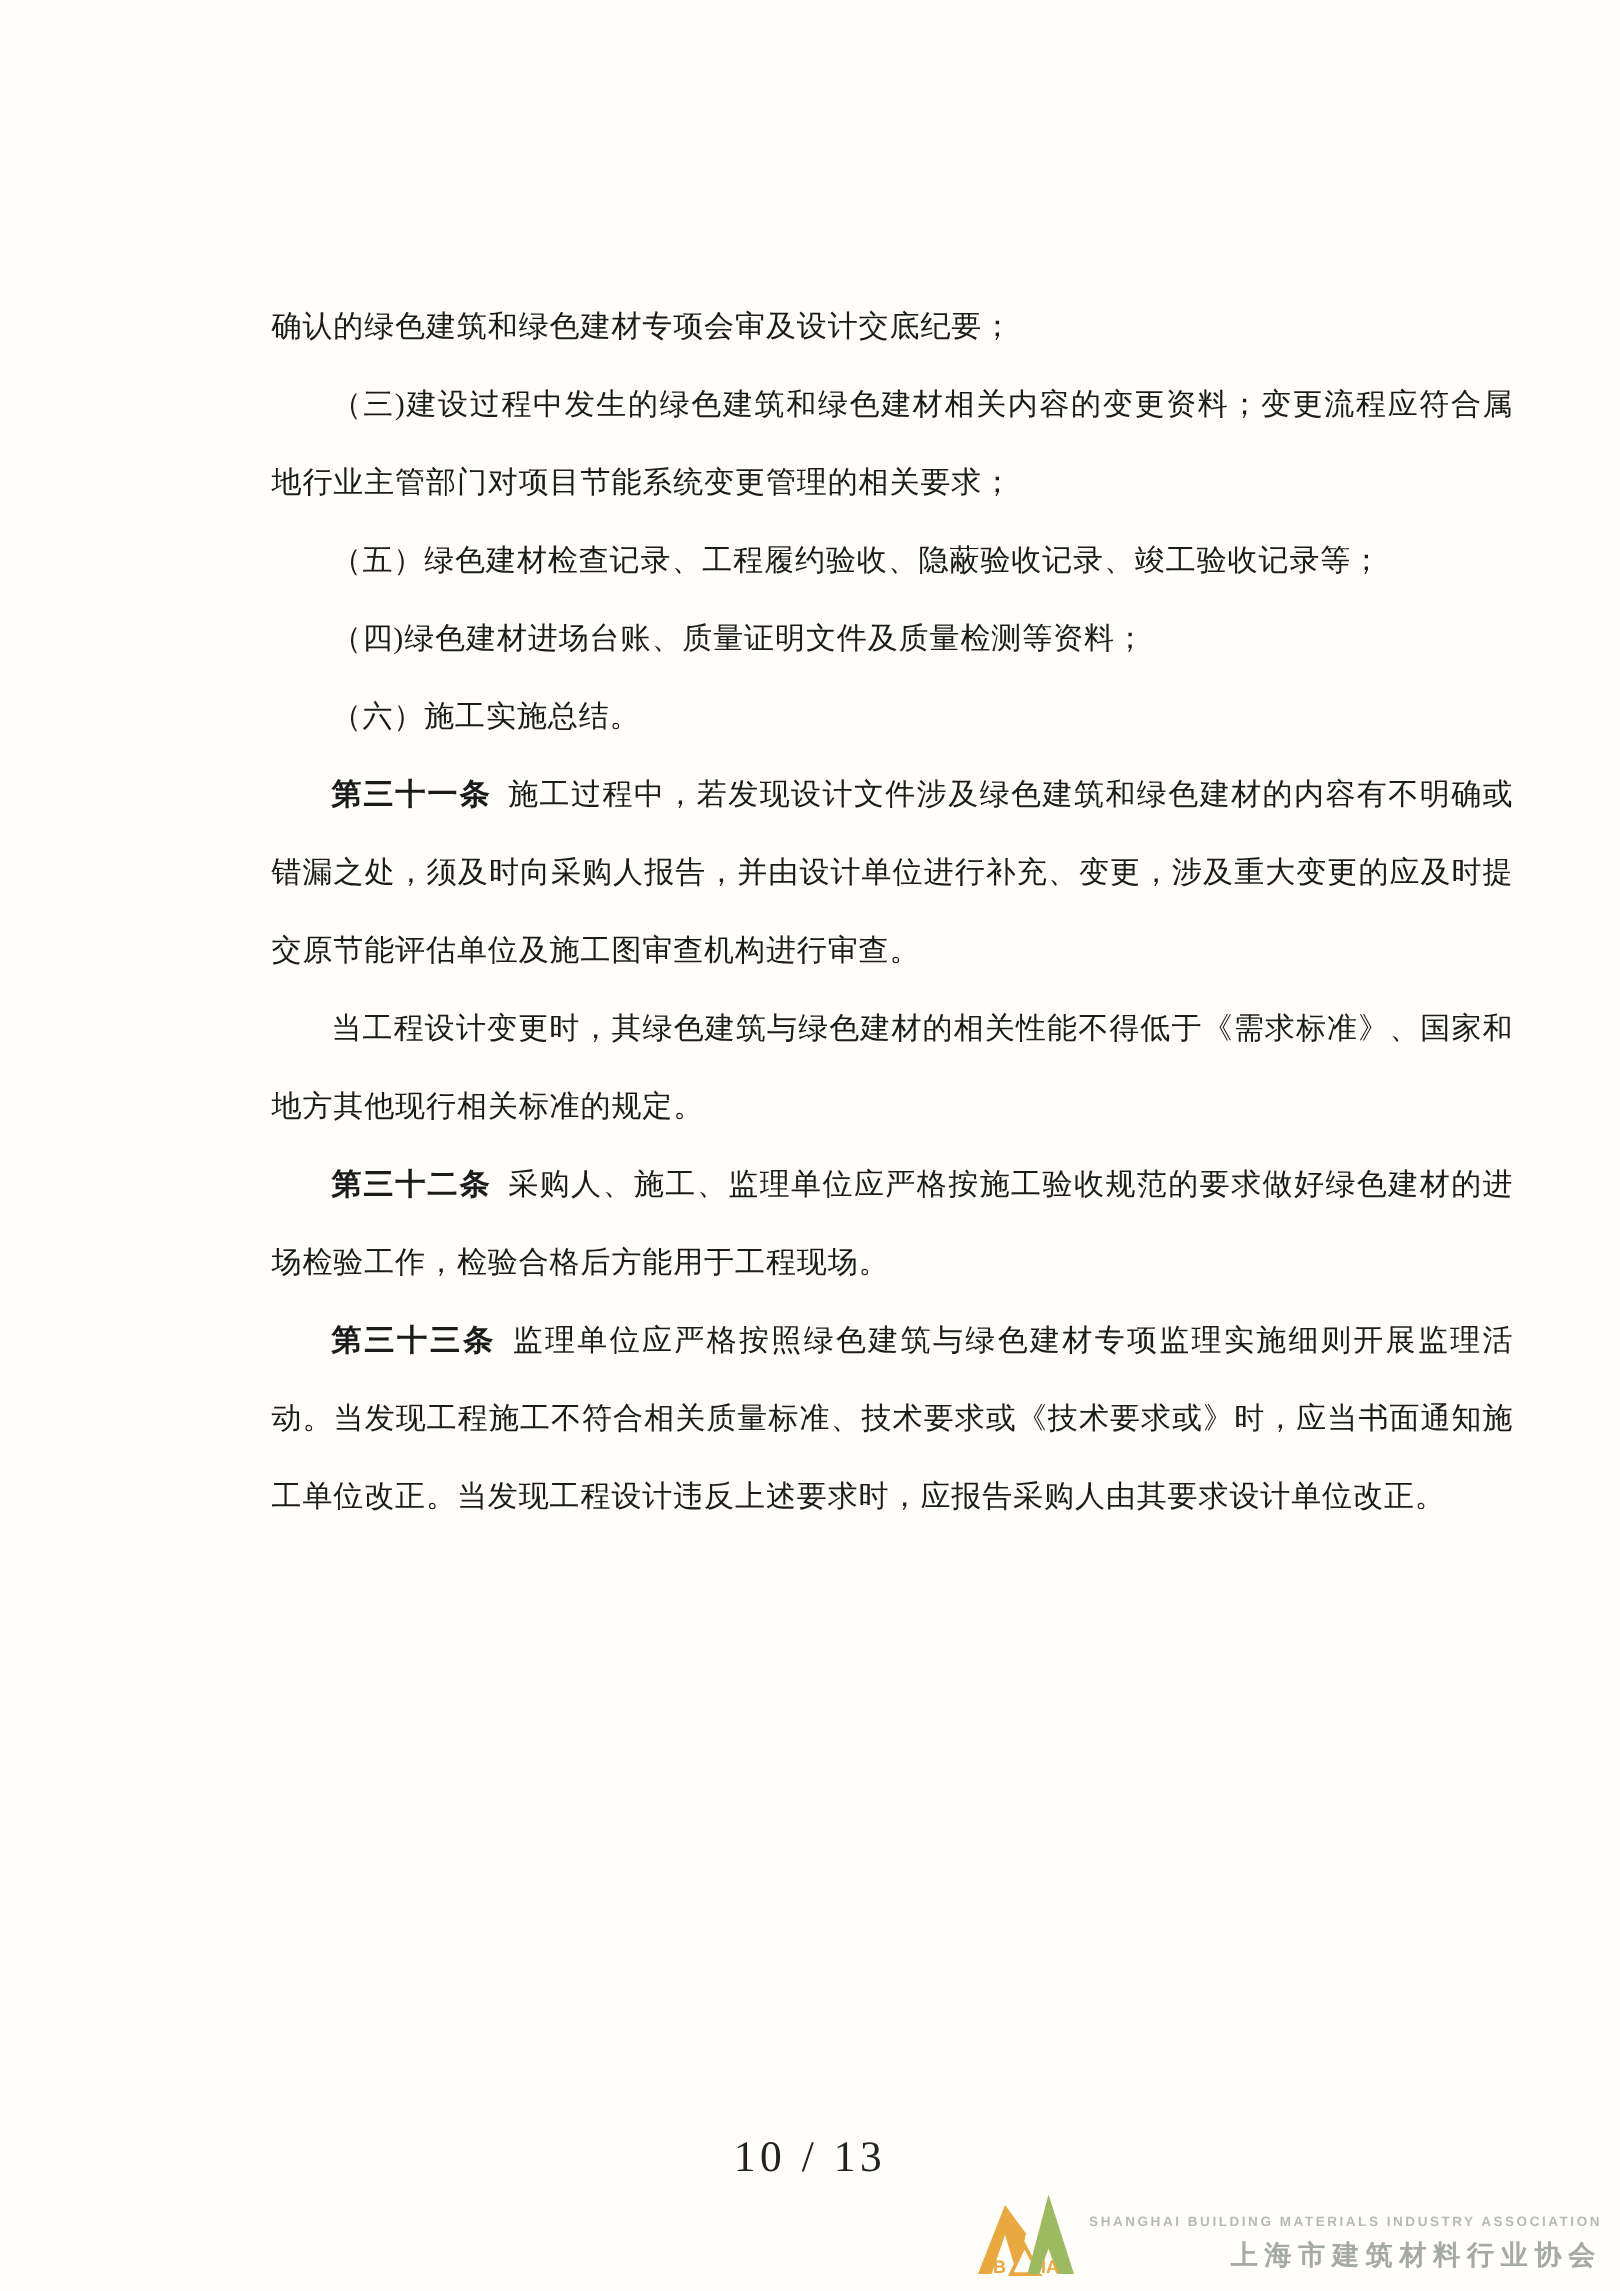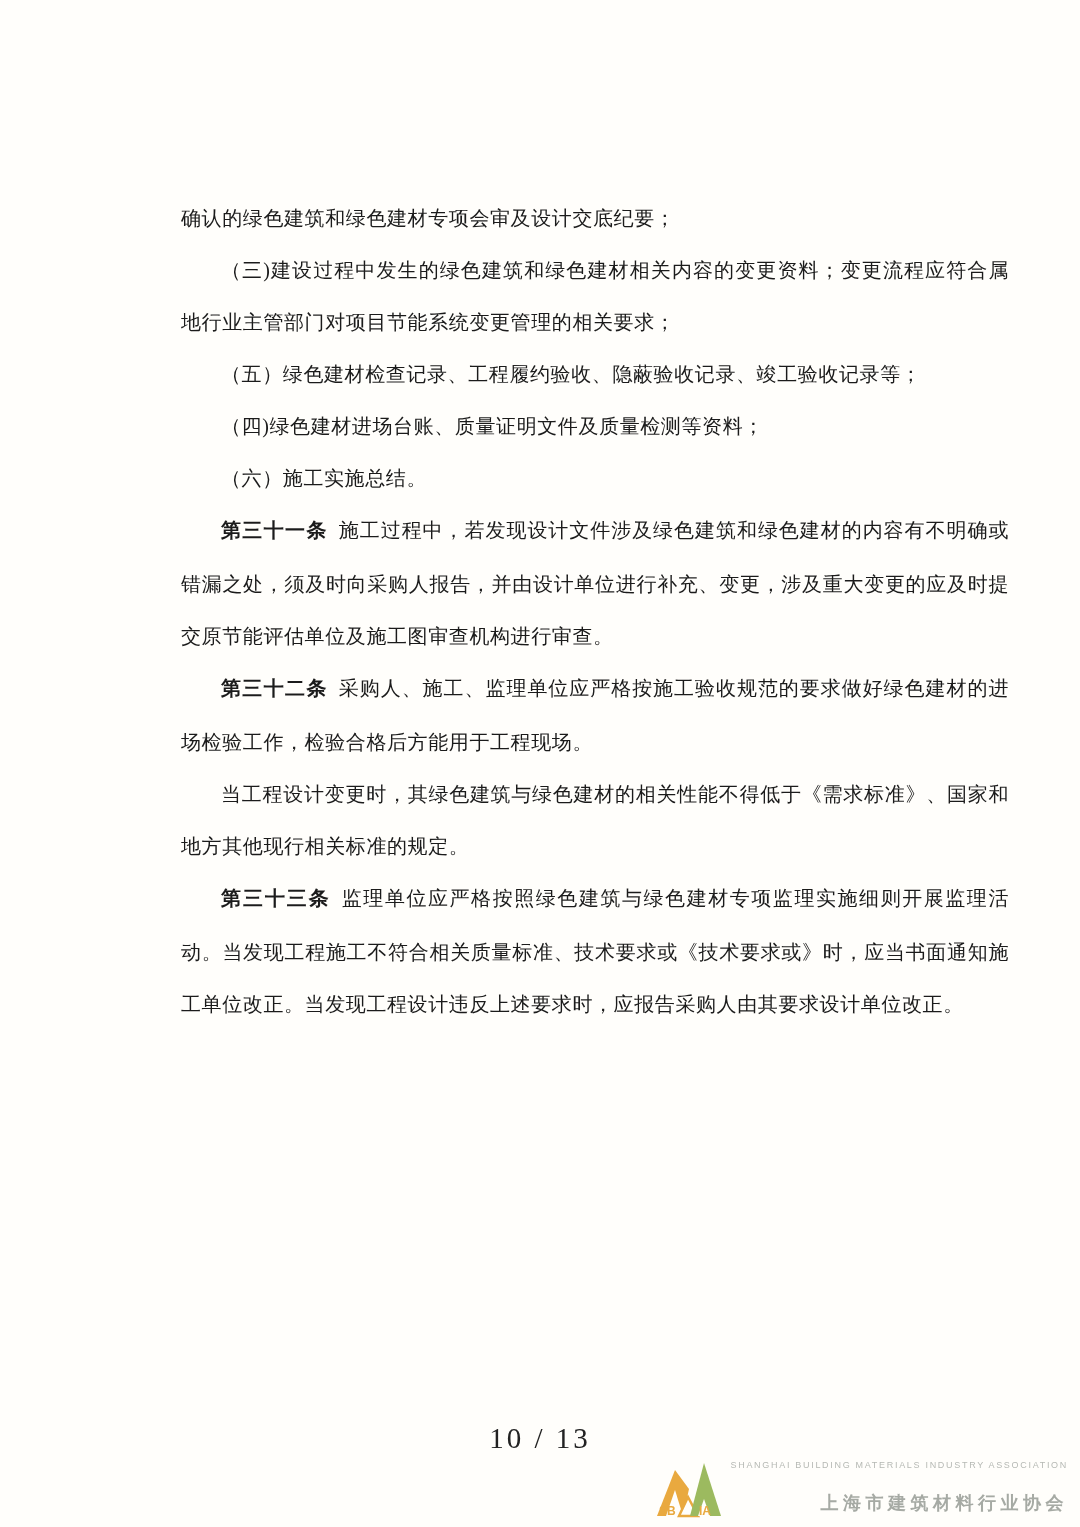--- a/index.html
+++ b/index.html
@@ -21,21 +21,21 @@
     font-size: 20px;
     line-height: 52px;
     text-align: justify;
     letter-spacing: 0.6px;
     margin-left: 44px;
   }
   .para { text-indent: 2em; }
   .para.no-indent { text-indent: 0; }
   .article-lead {
     font-weight: 700;
-    font-family: Liberation Mono, monospace;
+    font-family: Liberation Serif, serif;
     margin-right: 0.55em;
     letter-spacing: 1px;
   }
   .page-number {
     position: absolute;
     top: 1402px;
     left: 0;
     width: 100%;
     text-align: center;
     font-size: 29px;
@@ -49,25 +49,25 @@
     bottom: 2px;
     display: flex;
     align-items: flex-end;
     gap: 7px;
   }
   .logo-mark { width: 70px; height: 66px; display: block; }
   .logo-text { padding-bottom: 10px; }
   .logo-text .en {
     font-family: "Liberation Sans", "DejaVu Sans", sans-serif;
     font-size: 9px;
-    font-weight: 400;
+    font-weight: 700;
     letter-spacing: 1.7px;
     color: #b6b9b4;
     white-space: nowrap;
-    margin-bottom: 21px;
+    margin-bottom: 5px;
   }
   .logo-text .zh {
     font-family: "Liberation Sans", "DejaVu Sans", sans-serif;
     font-size: 18px;
     font-weight: 700;
     letter-spacing: 4.5px;
     color: #a6aaa4;
     white-space: nowrap;
     text-align: right;
   }
@@ -75,22 +75,22 @@
 </head>
 <body>
 
 <main class="doc-body">
   <p class="para no-indent"><span>确认的绿色建筑和绿色建材专项会审及设计交底纪要；</span></p>
   <p class="para"><span>（三)建设过程中发生的绿色建筑和绿色建材相关内容的变更资料；变更流程应符合属地行业主管部门对项目节能系统变更管理的相关要求；</span></p>
   <p class="para"><span>（五）绿色建材检查记录、工程履约验收、隐蔽验收记录、竣工验收记录等；</span></p>
   <p class="para"><span>（四)绿色建材进场台账、质量证明文件及质量检测等资料；</span></p>
   <p class="para"><span>（六）施工实施总结。</span></p>
   <p class="para"><span class="article-lead">第三十一条</span><span>施工过程中，若发现设计文件涉及绿色建筑和绿色建材的内容有不明确或错漏之处，须及时向采购人报告，并由设计单位进行补充、变更，涉及重大变更的应及时提交原节能评估单位及施工图审查机构进行审查。</span></p>
+  <p class="para"><span>当工程设计变更时，其绿色建筑与绿色建材的相关性能不得低于《需求标准》、国家和地方其他现行相关标准的规定。</span></p>
   <p class="para"><span class="article-lead">第三十二条</span><span>采购人、施工、监理单位应严格按施工验收规范的要求做好绿色建材的进场检验工作，检验合格后方能用于工程现场。</span></p>
-  <p class="para"><span>当工程设计变更时，其绿色建筑与绿色建材的相关性能不得低于《需求标准》、国家和地方其他现行相关标准的规定。</span></p>
   <p class="para"><span class="article-lead">第三十三条</span><span>监理单位应严格按照绿色建筑与绿色建材专项监理实施细则开展监理活动。当发现工程施工不符合相关质量标准、技术要求或《技术要求或》时，应当书面通知施工单位改正。当发现工程设计违反上述要求时，应报告采购人由其要求设计单位改正。</span></p>
 </main>
 
 <div class="page-number">10 / 13</div>
 
 <div class="footer-logo">
   <svg class="logo-mark" viewBox="0 0 70 66" xmlns="http://www.w3.org/2000/svg" aria-hidden="true">
 
     <polygon points="3,57 21,11 35,30 29,57" fill="#E9A93F"></polygon>
 

